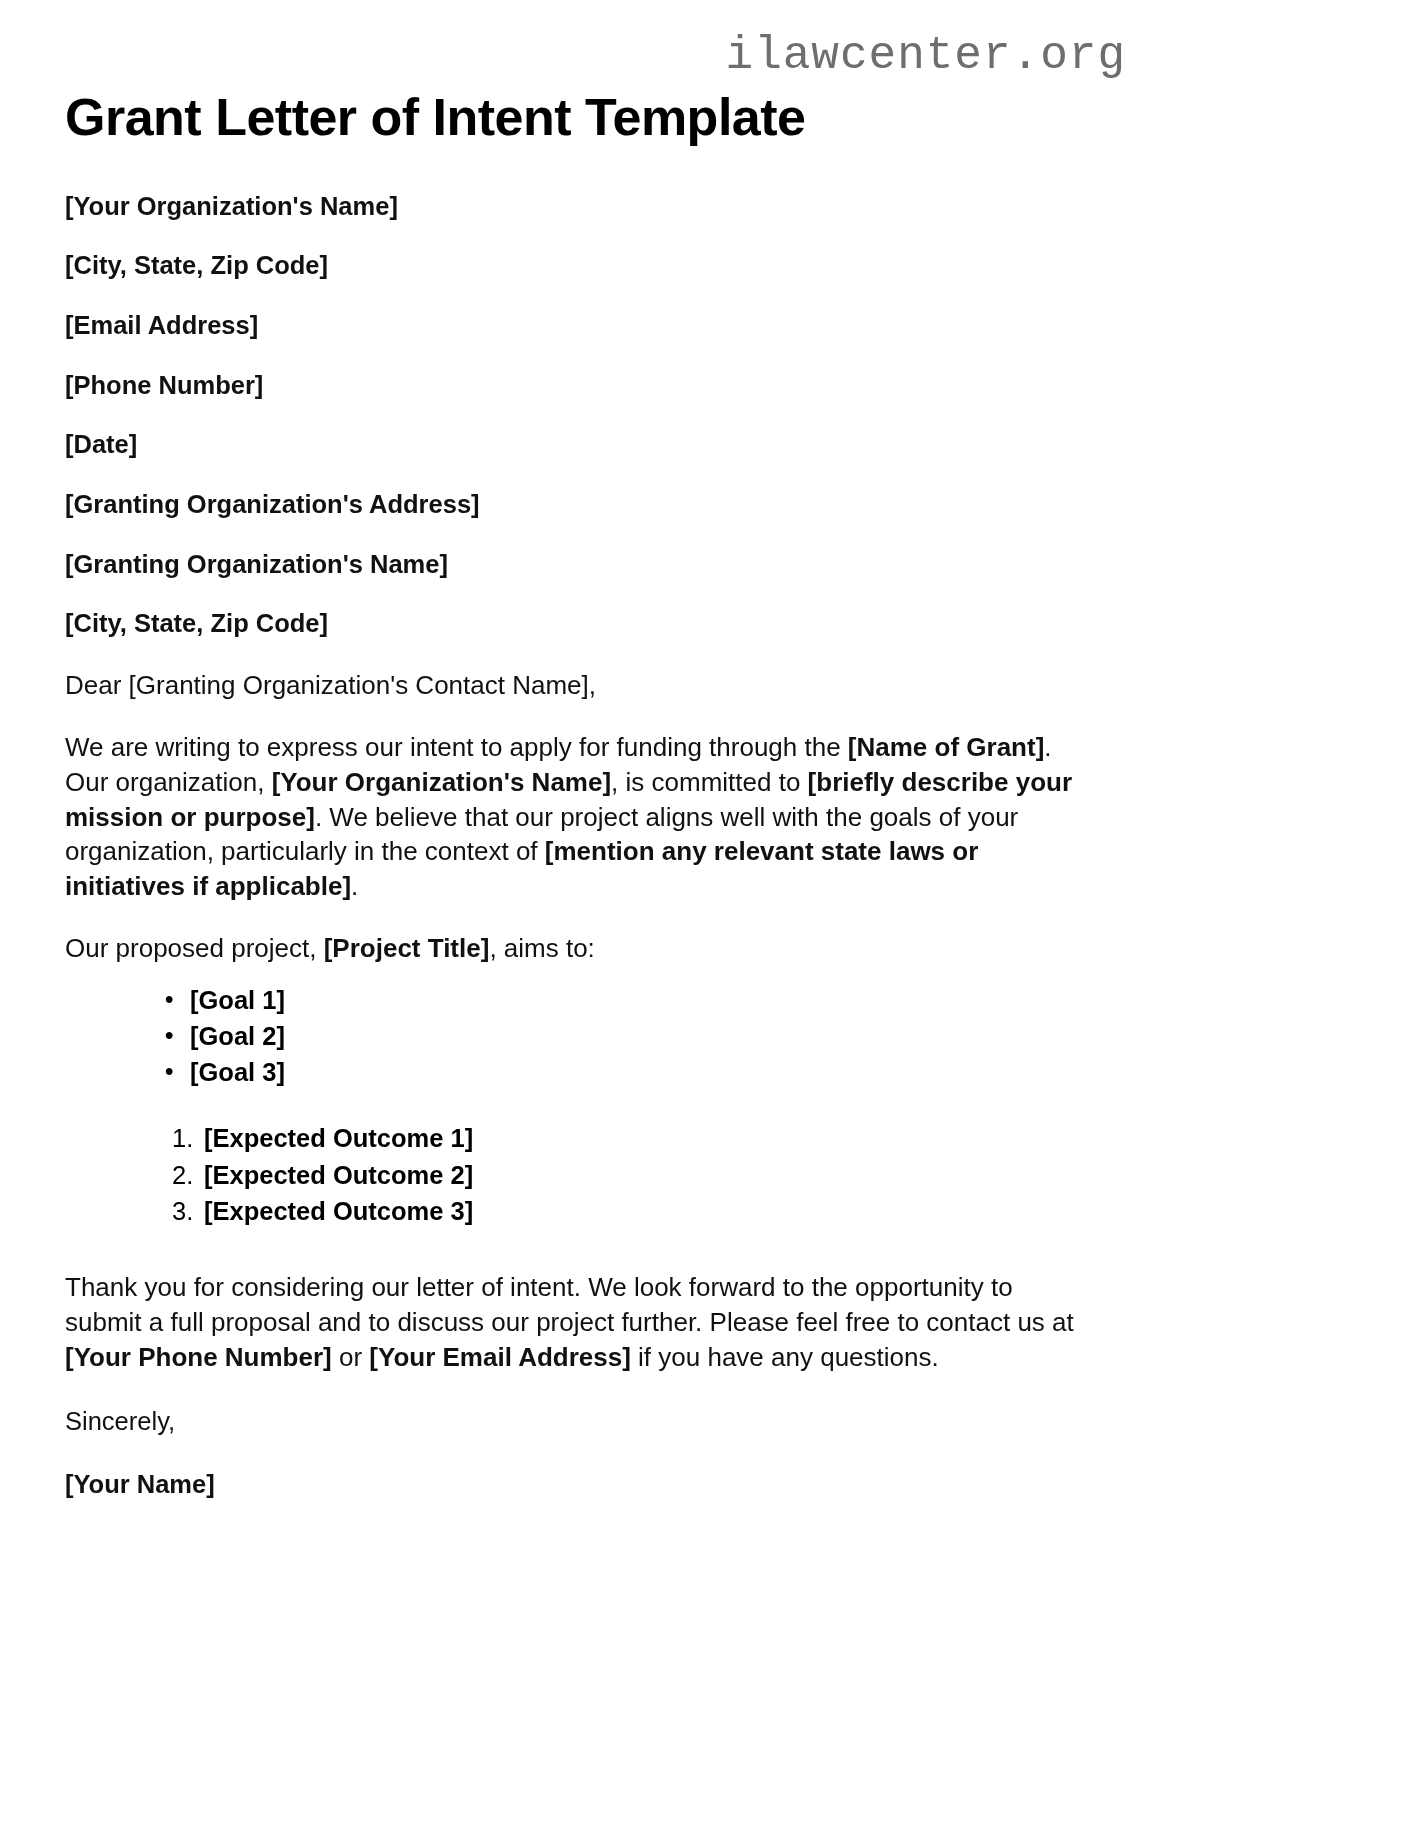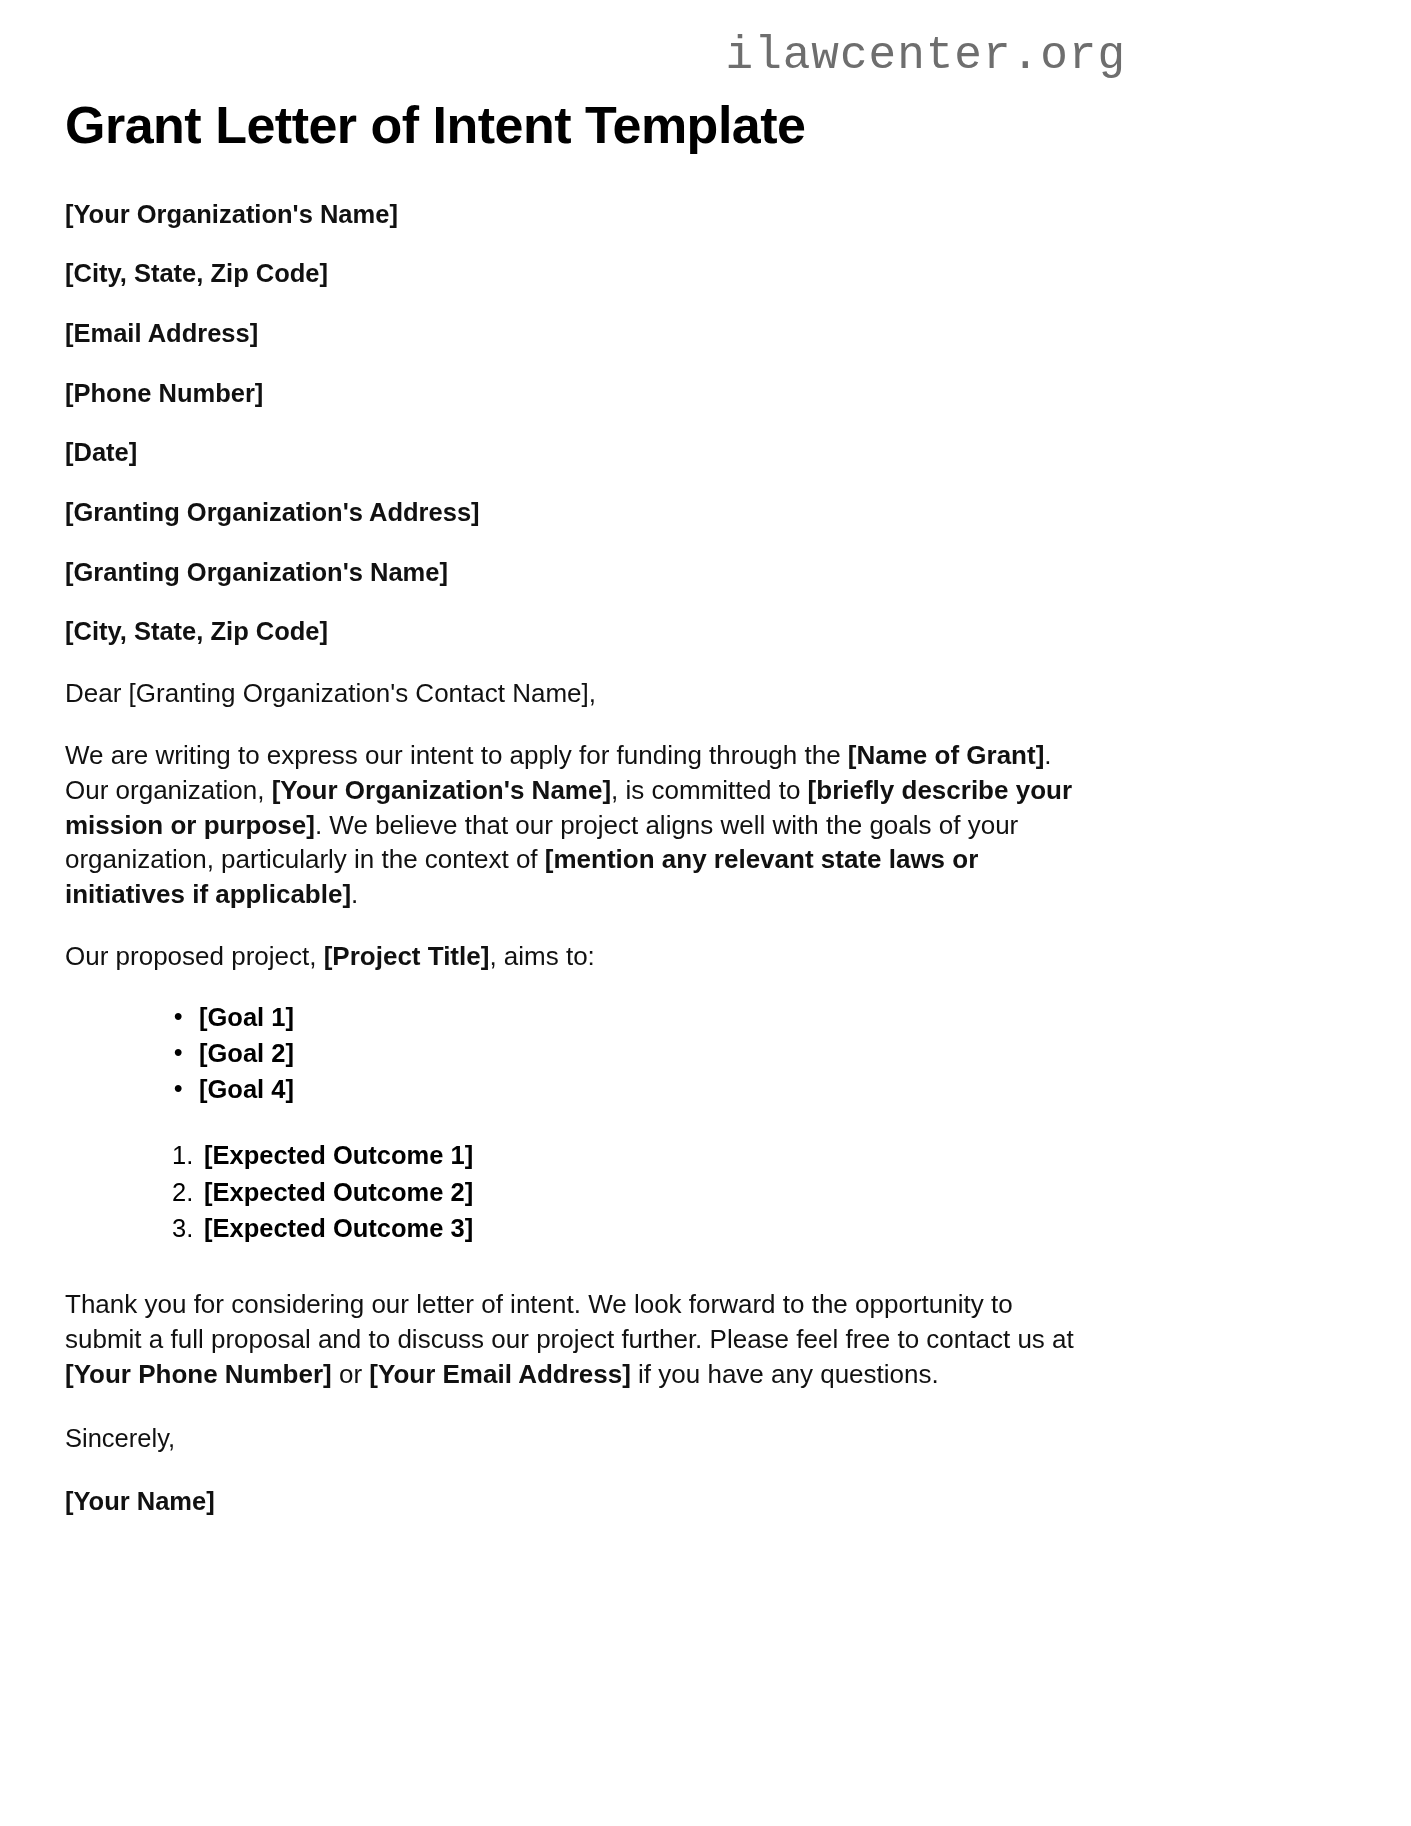--- a/index.html
+++ b/index.html
@@ -21,21 +21,21 @@
     position: absolute;
     top: 30px;
     right: 30px;
     font-family: "Liberation Mono", "DejaVu Sans Mono", monospace;
     font-size: 46px;
     color: #6e6e6e;
     letter-spacing: 1px;
     white-space: nowrap;
   }
   .doc {
-    padding: 12px 65px;
+    padding: 4px 65px;
   }
   h1.doc-title {
     margin: 0;
     padding-top: 84px;
     font-family: "Liberation Sans Narrow", "Liberation Sans", sans-serif;
     font-size: 52px;
     font-weight: bold;
     line-height: 1.15;
     color: #000000;
     letter-spacing: -0.5px;
@@ -57,21 +57,21 @@
   }
   p.body {
     padding-top: 27px;
     font-size: 26px;
     line-height: 1.34;
   }
   b, strong {
     font-weight: bold;
   }
   ul.goals {
-    margin: 9px;
+    margin: 0;
     padding: 16px 0 0 0;
     list-style: none;
   }
   ul.goals li {
     position: relative;
     font-size: 25.5px;
     font-weight: bold;
     line-height: 1.42;
     padding-left: 125px;
     color: #000;
@@ -136,21 +136,21 @@
 
     <p class="line body">Dear [Granting Organization's Contact Name],</p>
 
     <p class="line body"><span>We are writing to express our intent to apply for funding through the </span><b>[Name of Grant]</b><span>. Our organization, </span><b>[Your Organization's Name]</b><span>, is committed to </span><b>[briefly describe your mission or purpose]</b><span>. We believe that our project aligns well with the goals of your organization, particularly in the context of </span><b>[mention any relevant state laws or initiatives if applicable]</b><span>.</span></p>
 
     <p class="line body"><span>Our proposed project, </span><b>[Project Title]</b><span>, aims to:</span></p>
 
     <ul class="goals">
       <li>[Goal 1]</li>
       <li>[Goal 2]</li>
-      <li>[Goal 4]</li>
+      <li>[Goal 3]</li>
     </ul>
 
 
     <ol class="outcomes">
       <li>[Expected Outcome 1]</li>
       <li>[Expected Outcome 2]</li>
       <li>[Expected Outcome 3]</li>
     </ol>
 
 

